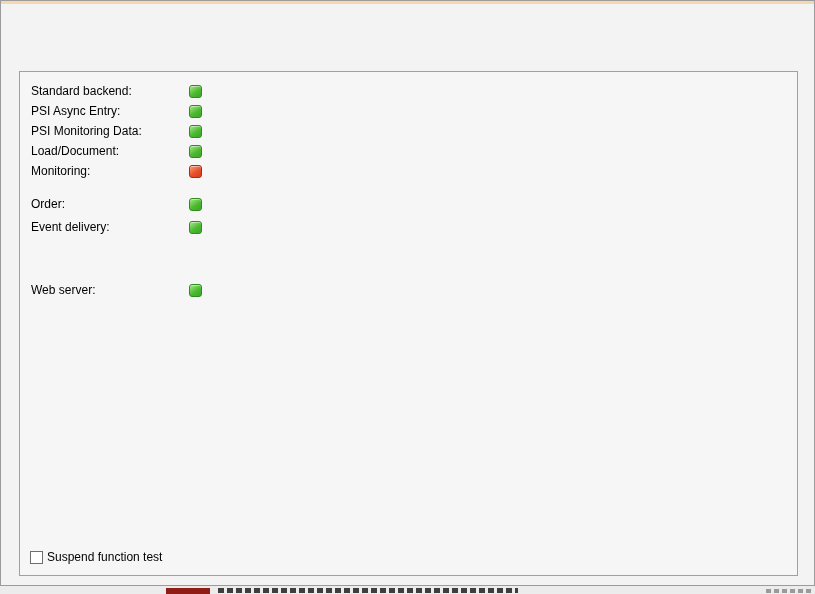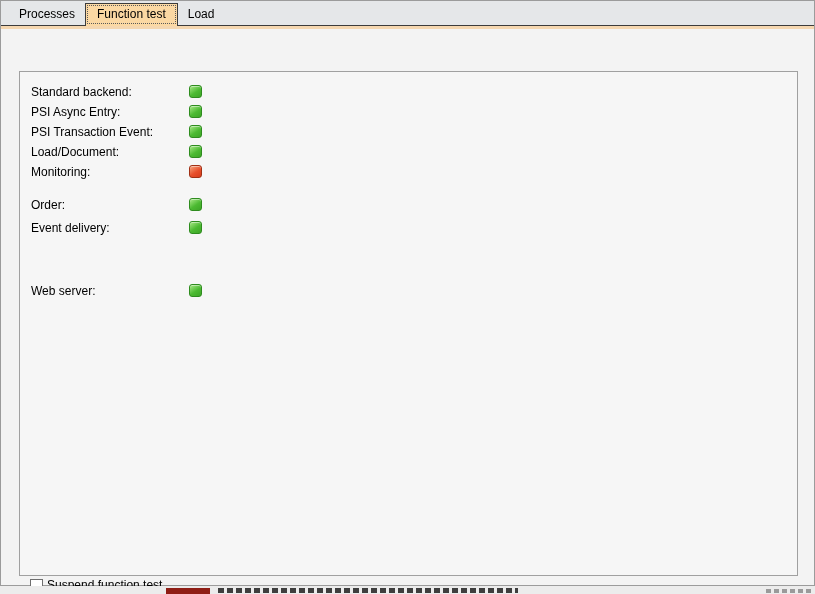--- a/index.html
+++ b/index.html
@@ -39,76 +39,71 @@
     outline:1px dotted #5a5a5a;outline-offset:-3px;
     margin-bottom:-1px;padding:3px 11px 5px;
   }
   .accent-strip{height:3px;background:var(--accent-strip,#f5d7b0);}
   .tabpage{position:absolute;left:0;top:60px;right:0;bottom:0;background:#f3f3f3;}
   
   .panel{
     position:absolute;left:18px;top:10px;width:777px;height:503px;
     border:1px solid #a0a0a0;background:#f6f6f6;
   }
-  .row{position:absolute;left:11px;height:14px;display:flex;align-items:center;}
+  .row{position:absolute;left:11px;height:14px;display:flex;align-items:flex-start;}
   .row .label{white-space:pre-line;line-height:13px;}
   .row.multi{height:28px;align-items:flex-start;}
   .ind{
     position:absolute;left:158px;top:0;width:13px;height:13px;
     box-sizing:border-box;border:1px solid #777;border-radius:3px;
     box-shadow:inset 0 1px 0 rgba(255,255,255,.45);
   }
   .row.multi .ind{top:15px;}
   .st-ok{
     background:linear-gradient(145deg,#a9e987 0%,#4cba32 55%,#3da527 100%);
     border-color:#2e8c1e;
   }
   .st-error{
     background:linear-gradient(145deg,#f6a47e 0%,#e8502c 55%,#d63c1c 100%);
     border-color:#a03014;
   }
   
-  .checkbox-row{position:absolute;left:10px;top:478px;height:14px;display:flex;align-items:center;margin-top:28px;}
+  .checkbox-row{position:absolute;left:10px;top:478px;height:14px;display:flex;align-items:center;}
   .checkbox{width:11px;height:11px;border:1px solid #6e6e6e;background:#fff;margin-right:4px;flex:0 0 auto;}
   
   .artifact{position:absolute;}
   .below-strip{position:absolute;left:0;top:586px;width:815px;height:8px;background:#ececec;}
   .noise-text{background:repeating-linear-gradient(90deg,#3e3e3e 0 6px,transparent 6px 9px);}
   .noise-gray{background:repeating-linear-gradient(90deg,#9a9a9a 0 5px,transparent 5px 8px);}
 </style>
 </head>
 <body style="--status-ok: #4cba32; --status-error: #e8502c; --tab-active-bg: #fbd8a3; --accent-strip: #f5d7b0;">
 
 <div class="artifact" style="left:348px;top:0;width:75px;height:2px;background:#555;"></div>
 <div class="artifact" style="left:432px;top:0;width:125px;height:3px;background:#444;"></div>
 <div class="artifact" style="left:690px;top:0;width:55px;height:2px;background:#6a6a6a;"></div>
 
 <div class="window">
 
 
-  <div class="tabbar">
-    <div class="tab">Processes</div>
-    <div class="tab active">Function test</div>
-    <div class="tab">Load</div>
-  </div>
   <div class="accent-strip"></div>
 
   <div class="tabpage">
     <div class="panel">
 
       <div class="row" style="top:13px">
         <span class="label">Standard backend:</span>
         <span class="ind st-ok"></span>
       </div>
       <div class="row" style="top:33px">
         <span class="label">PSI Async Entry:</span>
         <span class="ind st-ok"></span>
       </div>
       <div class="row" style="top:53px">
-        <span class="label">PSI Transaction Event:</span>
+        <span class="label">PSI Monitoring Data:</span>
         <span class="ind st-ok"></span>
       </div>
       <div class="row" style="top:73px">
         <span class="label">Load/Document:</span>
         <span class="ind st-ok"></span>
       </div>
       <div class="row" style="top:93px">
         <span class="label">Monitoring:</span>
         <span class="ind st-error"></span>
       </div>

